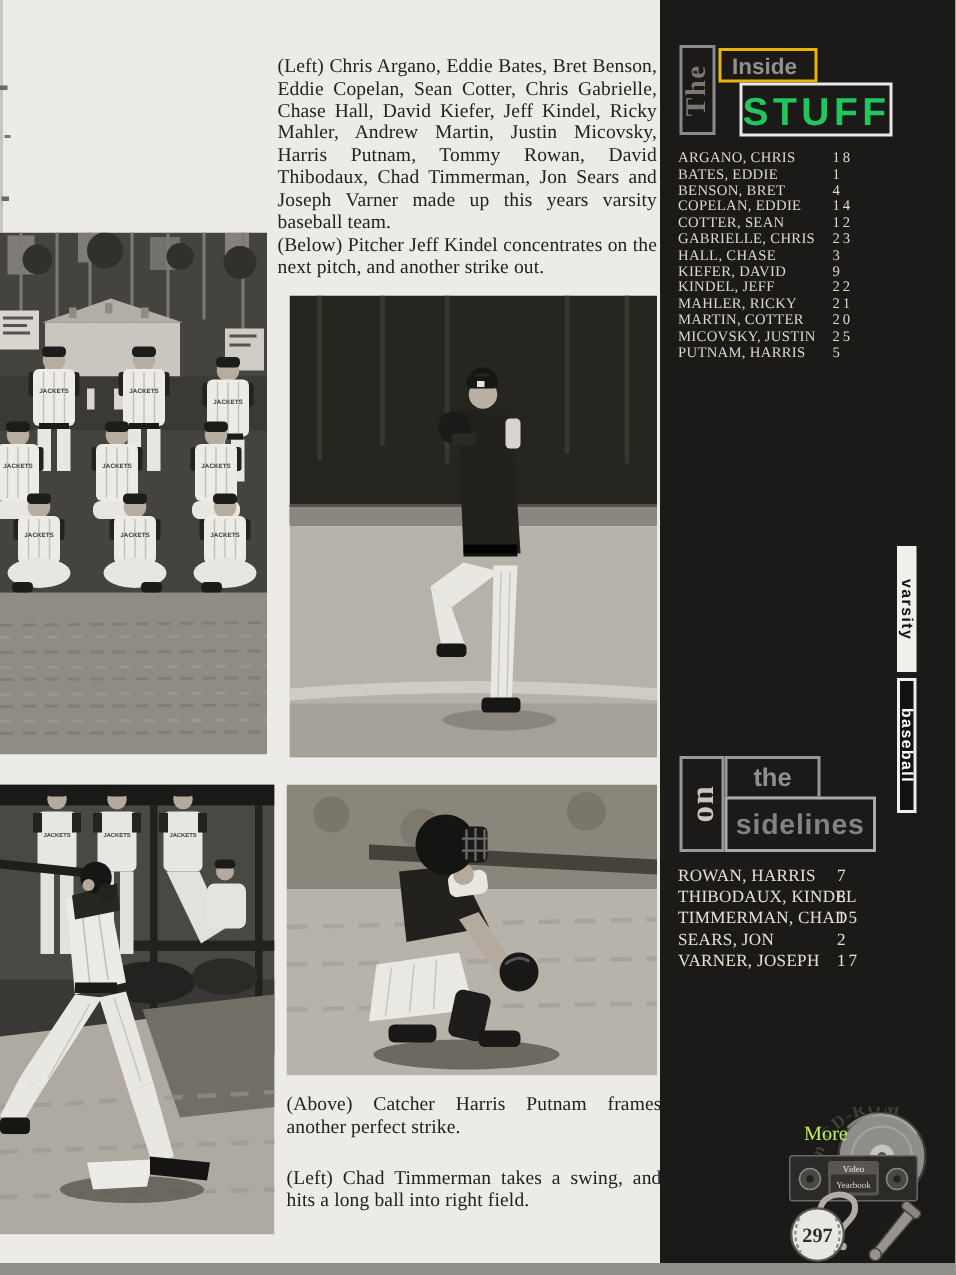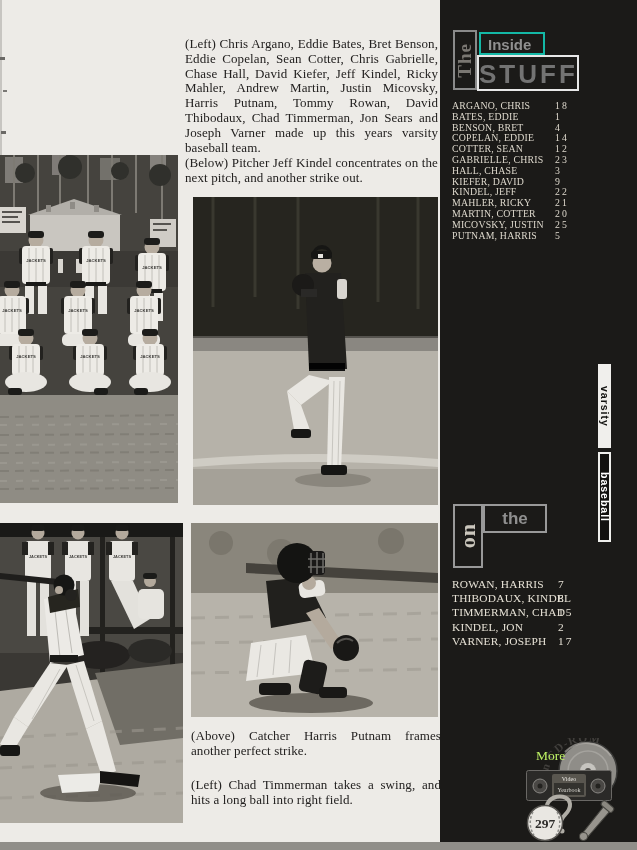--- a/index.html
+++ b/index.html
@@ -364,24 +364,24 @@
           <line x1="117" y1="44" x2="134" y2="44"></line>
       </g>
     </g>
   </svg>
 
   <div id="sidebar">
 
     <div class="box vword" style="left:13px;top:30px;width:24px;height:60px;border:2px solid #8a8a8a;">
       <span style="font-family:'Liberation Serif',serif;font-size:19px;color:#7a7772;letter-spacing:1px;">The</span>
     </div>
-    <div class="box" style="left:39px;top:32px;width:66px;height:23px;border:2px solid #14b8a6;font-size:15px;color:#909090;line-height:21px;padding-left:7px;">
+    <div class="box" style="left:39px;top:32px;width:66px;height:23px;border:2px solid #eab308;font-size:15px;color:#909090;line-height:21px;padding-left:7px;">
       <span>Inside</span>
     </div>
-    <div class="box" style="left:37px;top:55px;width:102px;height:36px;border:2px solid #e8e8e8;font-size:26px;color:#737373;letter-spacing:3px;text-align:right;line-height:34px;">
+    <div class="box" style="left:53px;top:55px;width:102px;height:36px;border:2px solid #e8e8e8;font-size:26px;color:#22c55e;letter-spacing:3px;text-align:right;line-height:34px;">
       <span>STUFF</span>
     </div>
 
     <div class="roster" style="left:12px;top:101px;">
 
         <div class="r-row">
           <span class="r-name">ARGANO, CHRIS</span>
           <span class="r-num">18</span>
         </div>
 
@@ -452,40 +452,43 @@
     <div class="box vtab" style="left:158px;top:452px;width:13px;height:90px;background:#12110f;border:2px solid #efefec;display:flex;align-items:center;justify-content:center;">
       <span style="font-size:10.5px;color:#ffffff;letter-spacing:1px;">baseball</span>
     </div>
 
     <div class="box vword" style="left:13px;top:504px;width:30px;height:64px;border:2px solid #999999;">
       <span style="font-family:'Liberation Serif',serif;font-size:22px;color:#cbc7bd;letter-spacing:1px;">on</span>
     </div>
     <div class="box" style="left:43px;top:504px;width:64px;height:29px;border:2px solid #999999;font-size:17px;color:#8f8f8f;text-align:center;line-height:26px;">
       <span>the</span>
     </div>
+    <div class="box" style="left:43px;top:531px;width:101px;height:37px;border:2px solid #aaaaaa;font-size:19px;color:#828282;text-align:center;line-height:35px;letter-spacing:.5px;">
+      <span>sidelines</span>
+    </div>
 
     <div class="roster roster2" style="left:12px;top:577px;">
 
         <div class="r-row">
           <span class="r-name">ROWAN, HARRIS</span>
           <span class="r-num">7</span>
         </div>
 
         <div class="r-row">
           <span class="r-name">THIBODAUX, KINDEL</span>
           <span class="r-num">8</span>
         </div>
 
         <div class="r-row">
           <span class="r-name">TIMMERMAN, CHAD</span>
           <span class="r-num">15</span>
         </div>
 
         <div class="r-row">
-          <span class="r-name">KINDEL, JON</span>
+          <span class="r-name">SEARS, JON</span>
           <span class="r-num">2</span>
         </div>
 
         <div class="r-row">
           <span class="r-name">VARNER, JOSEPH</span>
           <span class="r-num">17</span>
         </div>
       </div>
 
     <svg class="abs" style="left:85px;top:738px;" width="112" height="66" viewBox="0 0 112 66">

